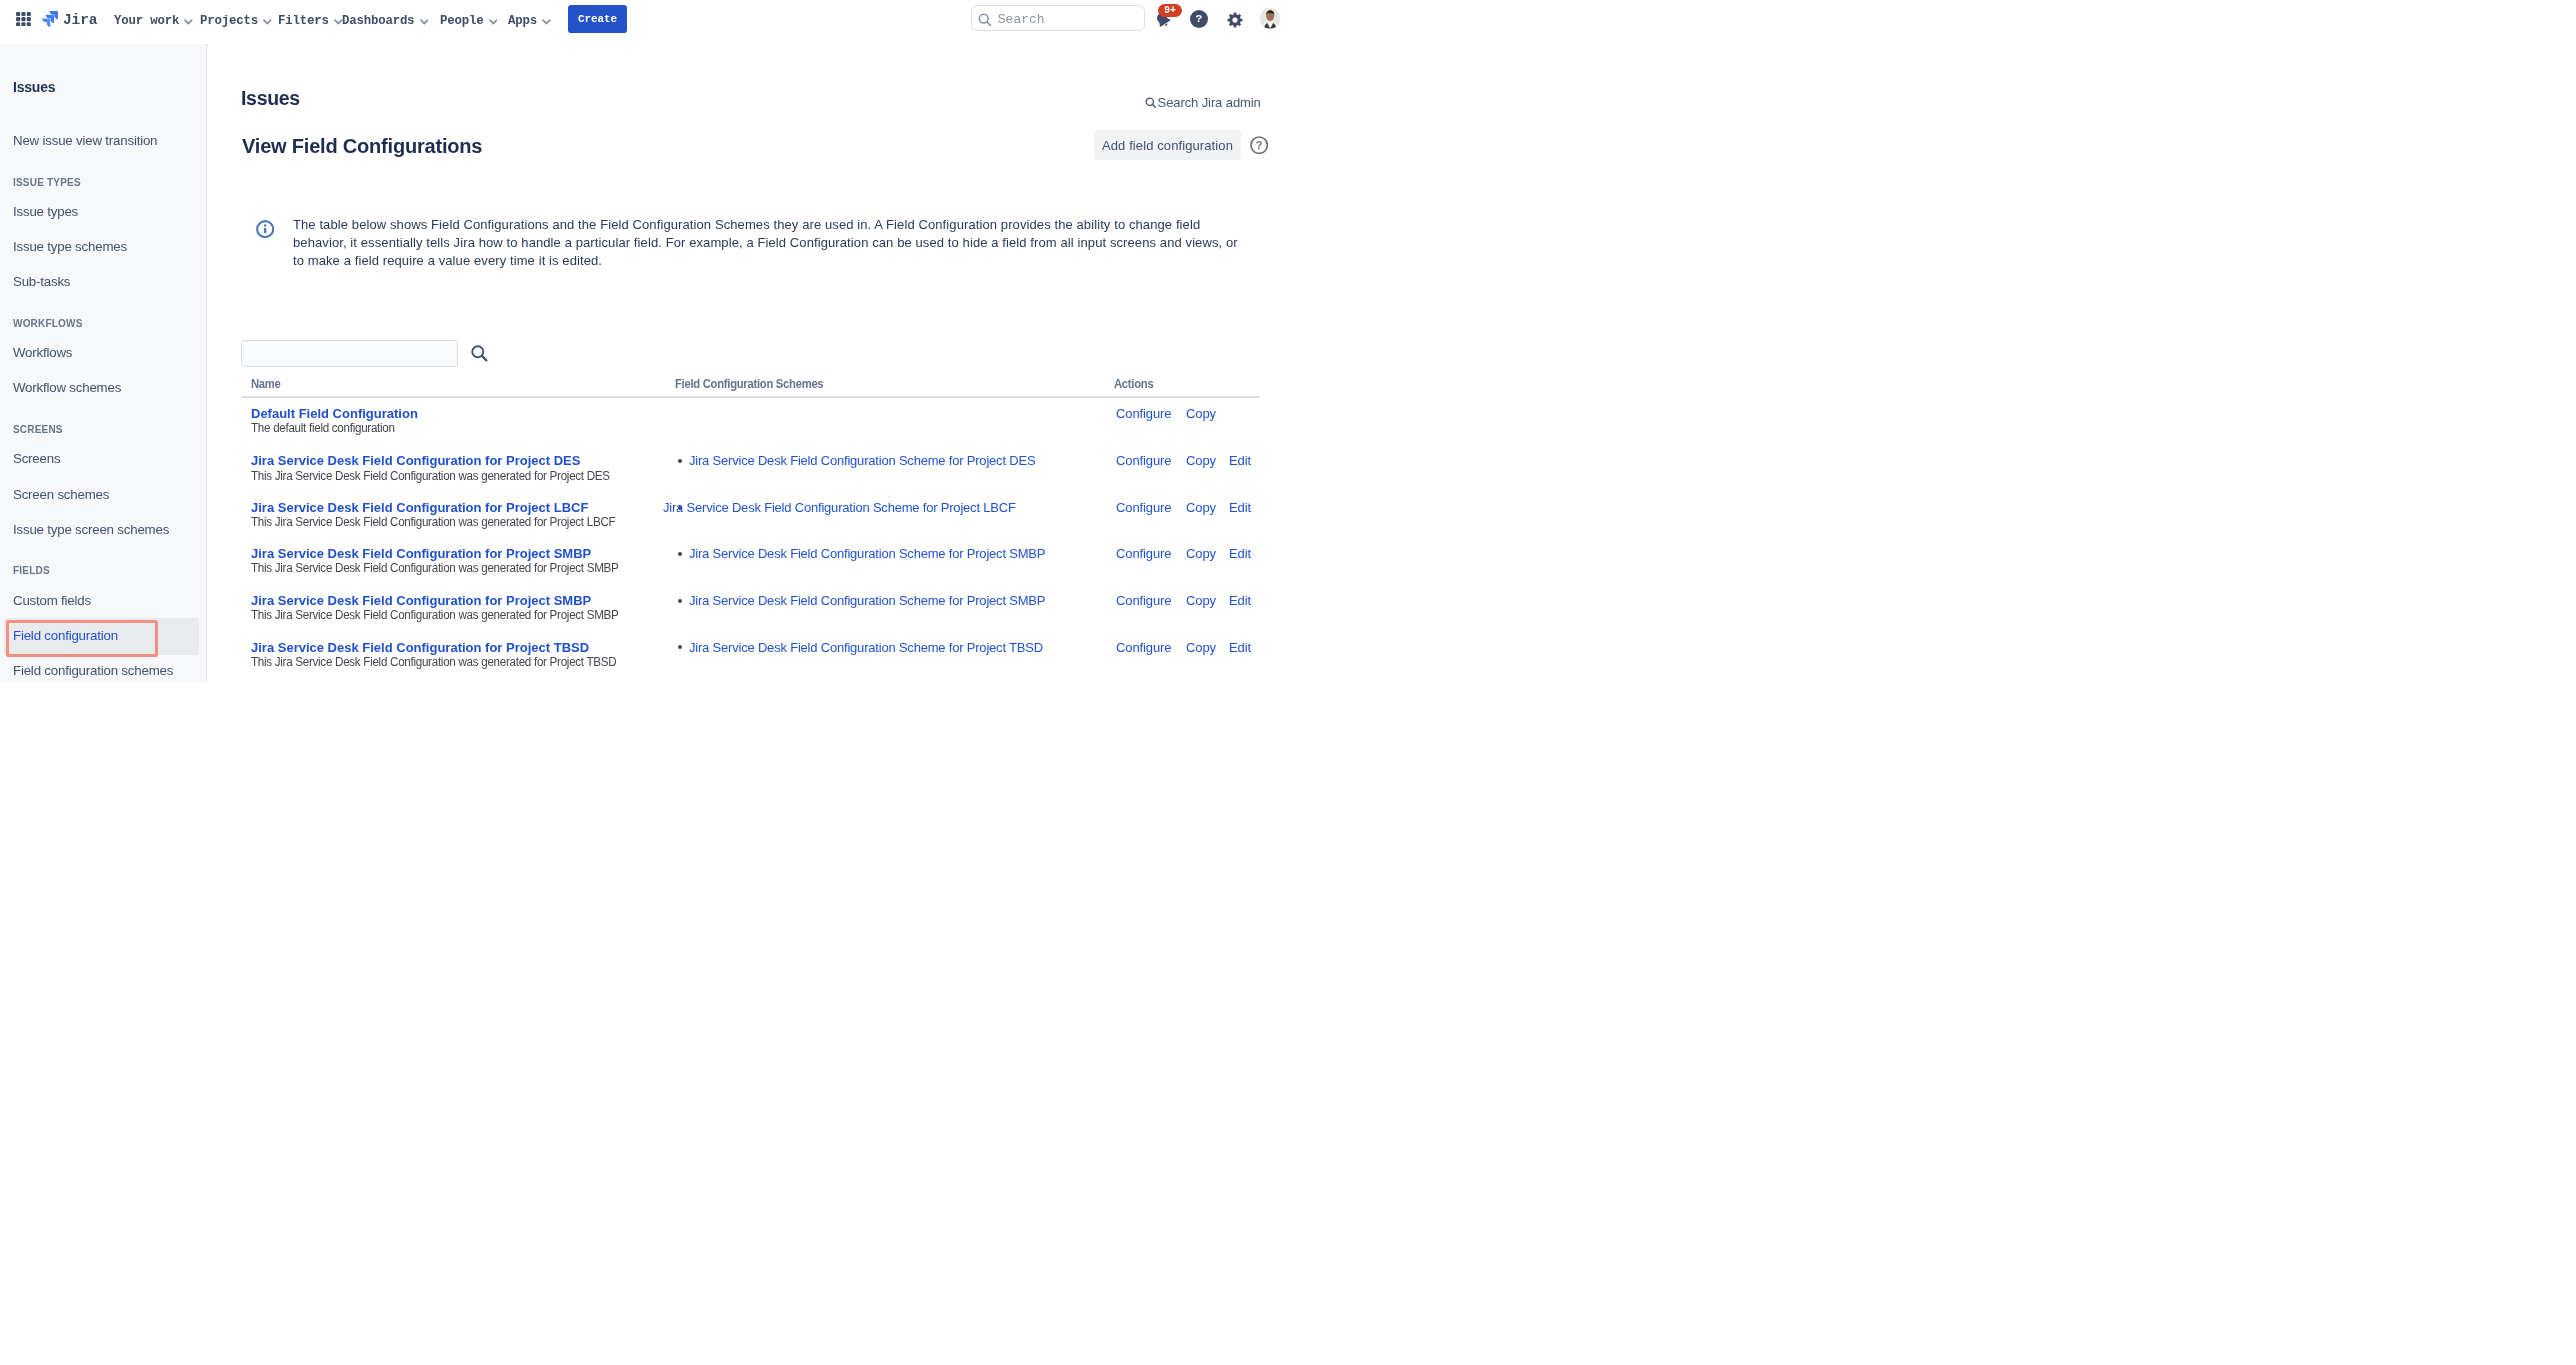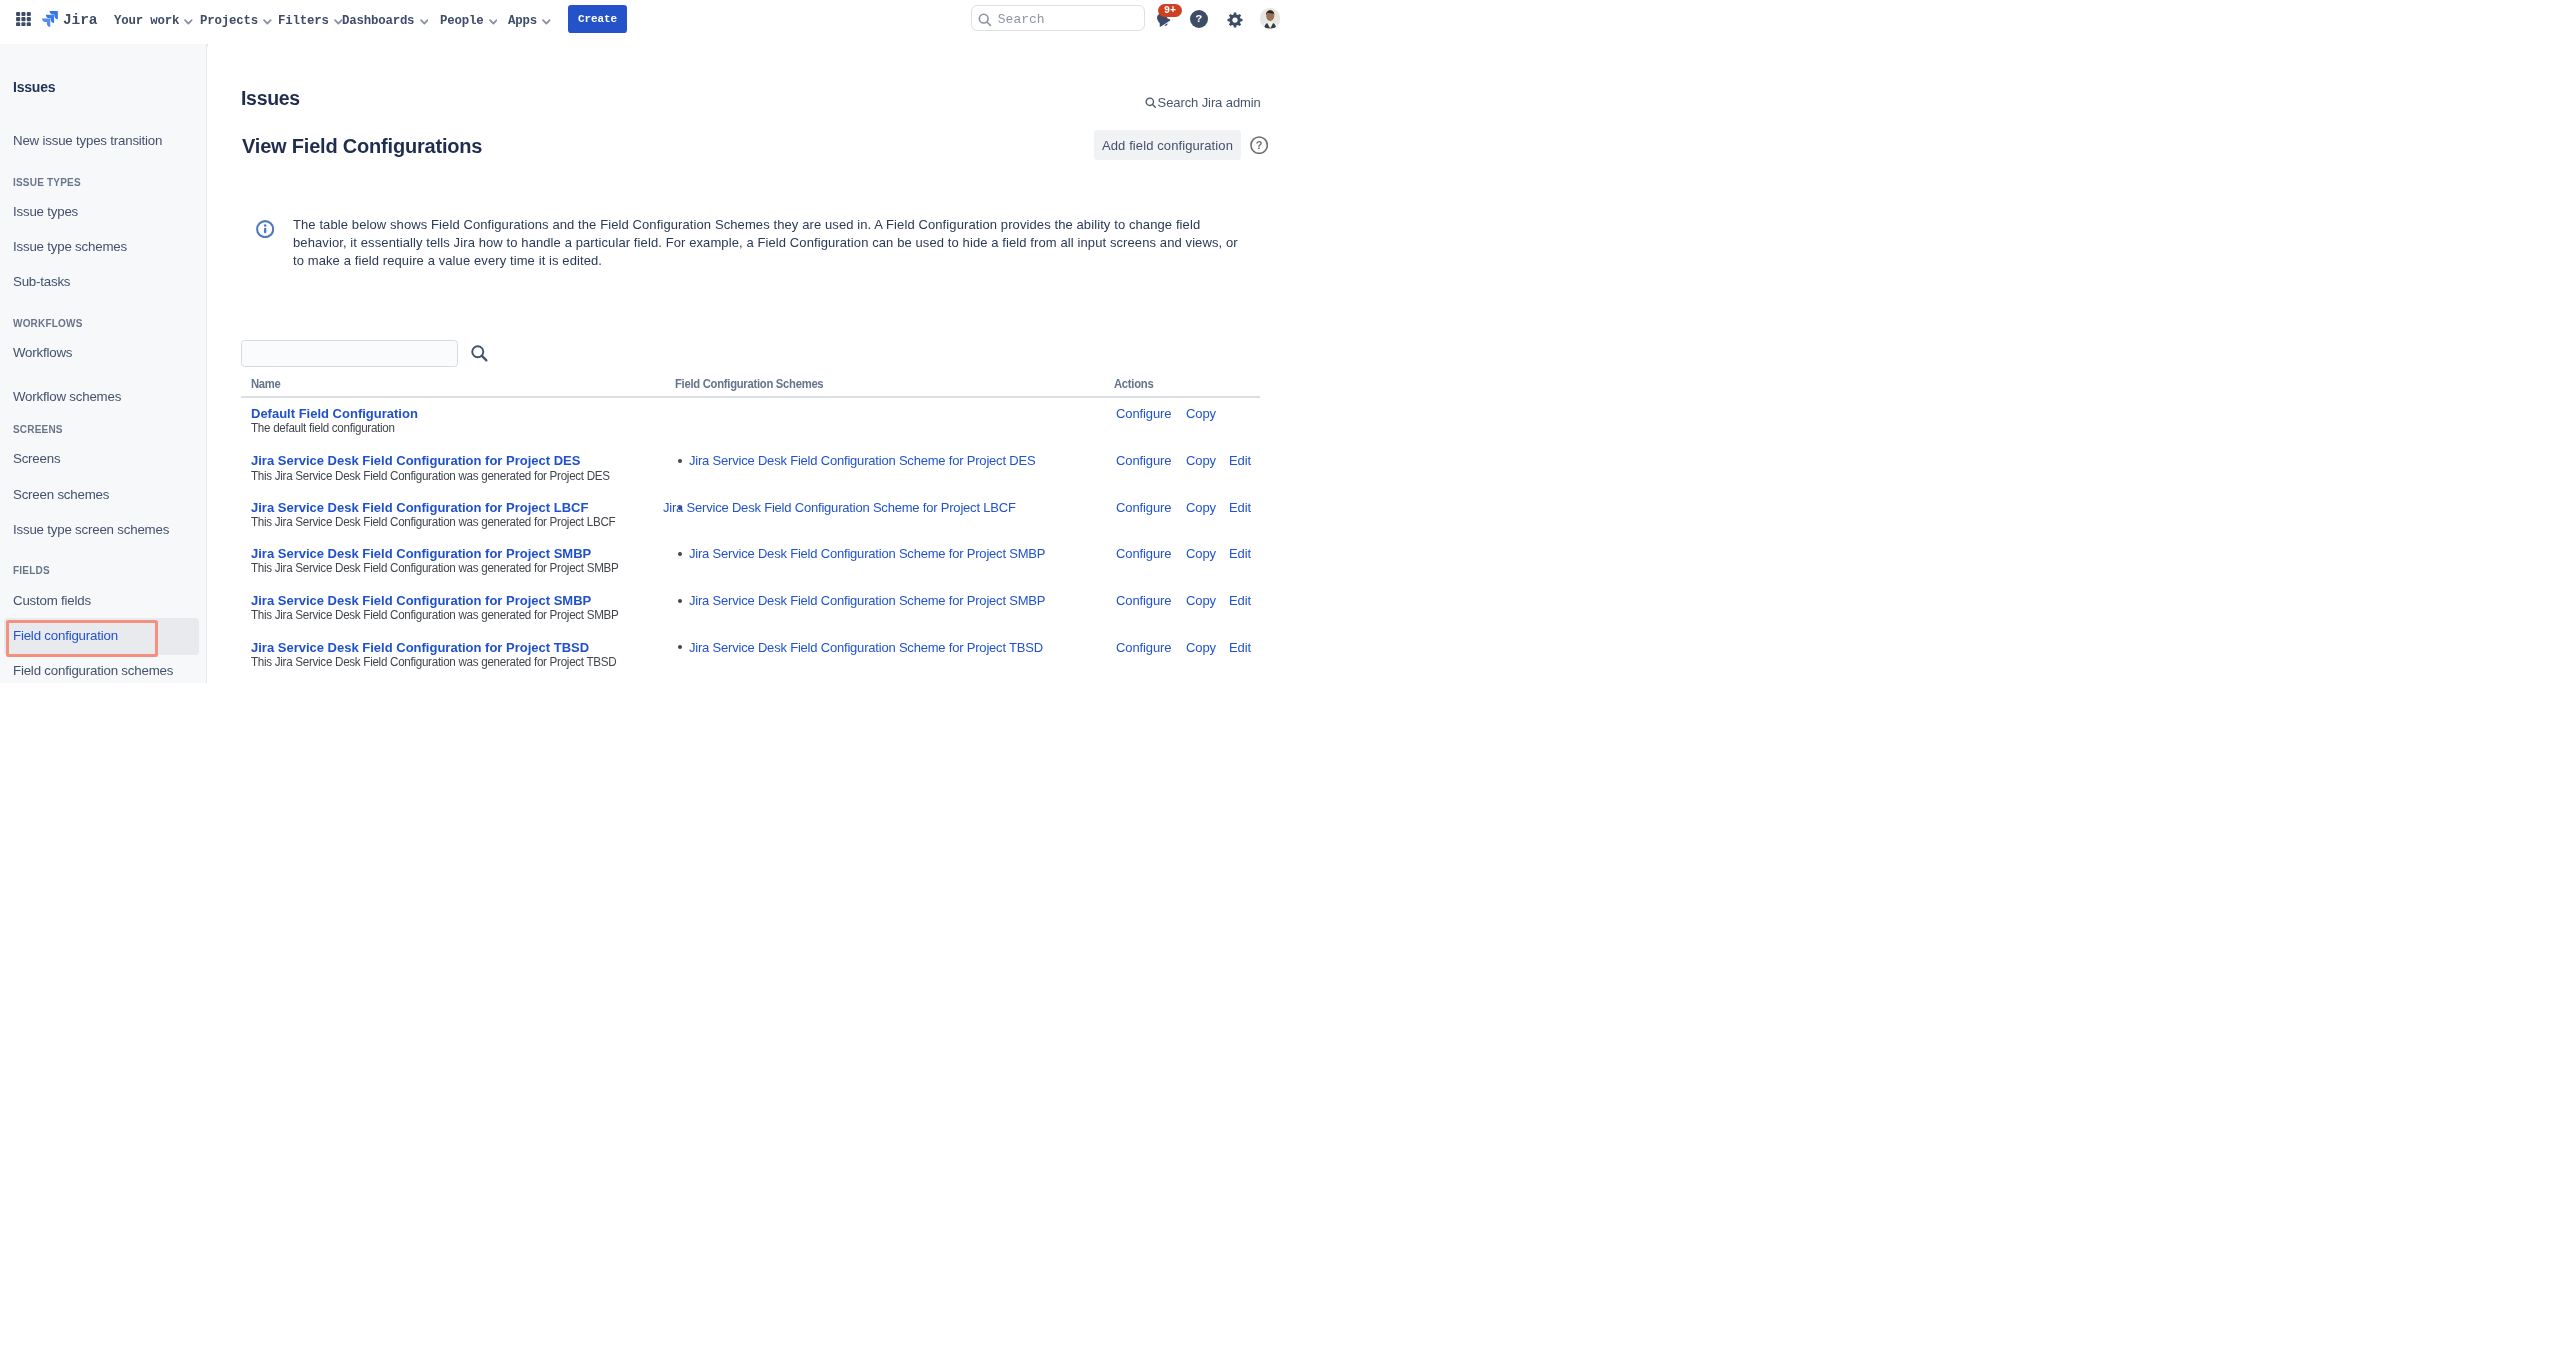--- a/index.html
+++ b/index.html
@@ -146,28 +146,28 @@
       <path d="M6.5 8c0-4 2-5.5 4.5-5.5S15.5 4 15.5 8c0 1-.2 1.5-.2 1.5s.4-3-1.3-3.5c-1.6-.5-4.5-.3-5.6-1-.6 1-1.6 1.2-1.7 3.3 0 0-.2-.2-.2-.3Z" fill="#2e2620"></path>
       <path d="M2 22c.5-4.5 4-6.5 9-6.5s8.5 2 9 6.5Z" fill="#f3f2ee"></path>
       <path d="M4.5 22c.3-3 1.5-4.8 3.3-5.8L11 22Zm13 0c-.3-3-1.5-4.8-3.3-5.8L11 22Z" fill="#3a3c40"></path>
     </svg>
   </div>
 </div>
 <div id="navshadow"></div>
 
 <div id="sidebar">
   <div class="sbitem" style="top:35px;font-weight:bold;font-size:14px;color:#22345c">Issues</div>
-  <div class="sbitem" style="top:88px">New issue types transition</div>
+  <div class="sbitem" style="top:88px">New issue view transition</div>
   <div class="sbhead" style="top:133px">ISSUE TYPES</div>
   <div class="sbitem" style="top:159px">Issue types</div>
   <div class="sbitem" style="top:194px">Issue type schemes</div>
   <div class="sbitem" style="top:229px">Sub-tasks</div>
   <div class="sbhead" style="top:274px">WORKFLOWS</div>
   <div class="sbitem" style="top:300px">Workflows</div>
-  <div class="sbitem" style="top:344px">Workflow schemes</div>
+  <div class="sbitem" style="top:335px">Workflow schemes</div>
   <div class="sbhead" style="top:380px">SCREENS</div>
   <div class="sbitem" style="top:406px">Screens</div>
   <div class="sbitem" style="top:442px">Screen schemes</div>
   <div class="sbitem" style="top:477px">Issue type screen schemes</div>
   <div class="sbhead" style="top:521px">FIELDS</div>
   <div class="sbitem" style="top:548px">Custom fields</div>
   <div id="sbsel"></div>
   <div id="sbredbox"></div>
   <div class="sbitem" style="top:583px;color:#2153cf">Field configuration</div>
   <div class="sbitem" style="top:618px">Field configuration schemes</div>

